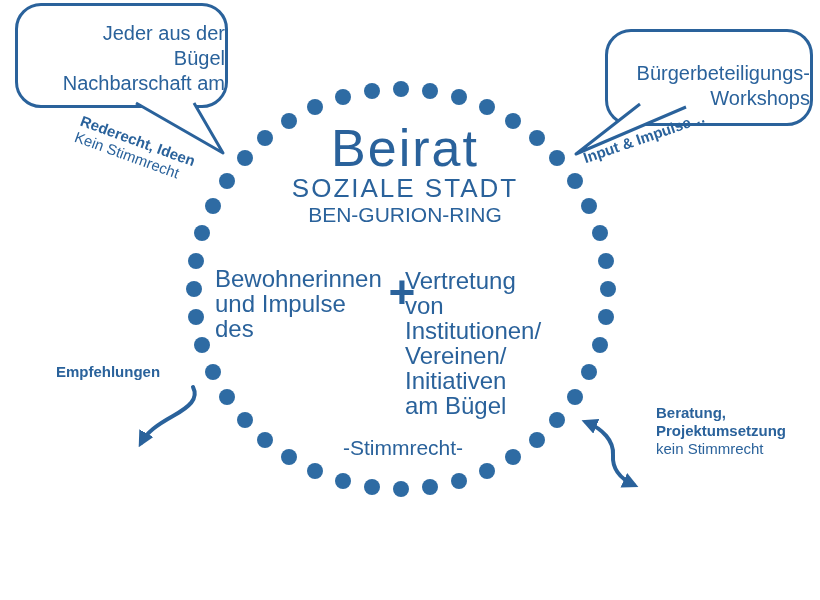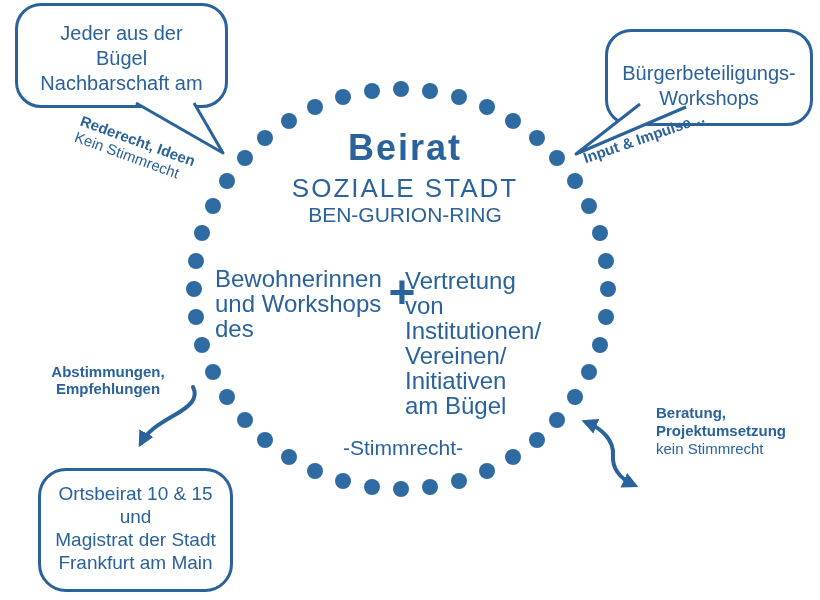--- a/index.html
+++ b/index.html
@@ -8,32 +8,32 @@
     position: relative; width: 820px; height: 600px;
     background: var(--bg); overflow: hidden;
     font-family: "Liberation Sans", sans-serif; color: var(--blue);
   }
   .abs { position: absolute; }
   
   .dot { position: absolute; width: 16px; height: 16px; border-radius: 50%; background: var(--dot); }
   
   .bubble {
     position: absolute; box-sizing: border-box; background: #fff;
-    border: 3px solid var(--blue); text-align: center;
+    border: 3px solid var(--blue); text-align: right;
   }
   .bubble .line { font-size: 20px; line-height: 25px; }
   #bubble-tl { left: 15px; top: 3px; width: 213px; height: 105px; border-radius: 26px; padding-top: 15px; }
   #bubble-tr { left: 605px; top: 13px; width: 208px; height: 97px; border-radius: 26px; padding-top: 29px; margin-top: 16px; }
   #box-bl { left: 38px; top: 468px; width: 195px; height: 124px; border-radius: 28px; padding-top: 11px; }
   #box-bl .line { font-size: 19px; line-height: 23px; }
   #box-br { left: 531px; top: 492px; width: 277px; height: 76px; border-radius: 22px; padding-top: 12px; }
   #box-br .line { font-size: 21px; line-height: 26px; }
   
   .title-main { left: 250px; top: 126px; width: 310px; text-align: center;
-    font-size: 36px; font-weight: bold; letter-spacing: 2px; line-height: 44px; }
+    font-size: 52px; font-weight: normal; letter-spacing: 2px; line-height: 44px; }
   .title-sub1 { left: 250px; top: 176px; width: 310px; text-align: center;
     font-size: 26px; letter-spacing: 2px; line-height: 24px; }
   .title-sub2 { left: 250px; top: 203px; width: 310px; text-align: center;
     font-size: 21px; letter-spacing: 0px; line-height: 24px; }
   .col { text-align: left; font-size: 24px; line-height: 25px; }
   #col-left  { left: 215px; top: 266px; width: 180px; }
   #col-right { left: 405px; top: 268px; width: 180px; }
   .plus { left: 383px; top: 269px; width: 38px; text-align: center;
     font-size: 46px; font-weight: bold; line-height: 46px; }
   .voting { left: 320px; top: 436px; width: 166px; text-align: center;
@@ -100,21 +100,21 @@
       <div class="dot" style="left: 334.681px; top: 89.1014px;"></div>
       <div class="dot" style="left: 363.541px; top: 83.0357px;"></div>
     </div>
 
   <div class="abs title-main">Beirat</div>
   <div class="abs title-sub1">SOZIALE STADT</div>
   <div class="abs title-sub2">BEN-GURION-RING</div>
 
   <div class="abs col" id="col-left">
     <div class="line">Bewohnerinnen</div>
-    <div class="line">und Workshops</div>
+    <div class="line">und Impulse</div>
     <div class="line">des</div>
   </div>
   <div class="abs plus">+</div>
   <div class="abs col" id="col-right">
     <div class="line">Vertretung</div>
     <div class="line">von</div>
     <div class="line">Institutionen/</div>
     <div class="line">Vereinen/</div>
     <div class="line">Initiativen</div>
     <div class="line">am Bügel</div>
@@ -131,28 +131,21 @@
     <div>Kein Stimmrecht</div>
   </div>
 
   <div class="bubble" id="bubble-tr">
     <div class="line">Bürgerbeteiligungs-</div>
     <div class="line">Workshops</div>
   </div>
   <div class="note" id="note-tr">Input &amp; Impulse…</div>
 
   <div class="note" id="note-bl">
-    <div>Abstimmungen,</div>
     <div>Empfehlungen</div>
-  </div>
-  <div class="bubble" id="box-bl">
-    <div class="line">Ortsbeirat 10 &amp; 15</div>
-    <div class="line">und</div>
-    <div class="line">Magistrat der Stadt</div>
-    <div class="line">Frankfurt am Main</div>
   </div>
 
   <div class="note" id="note-br">
     <div class="b">Beratung,</div>
     <div class="b">Projektumsetzung</div>
     <div>kein Stimmrecht</div>
   </div>
 
   <svg id="overlay" viewBox="0 0 820 600" xmlns="http://www.w3.org/2000/svg">
     <defs>

